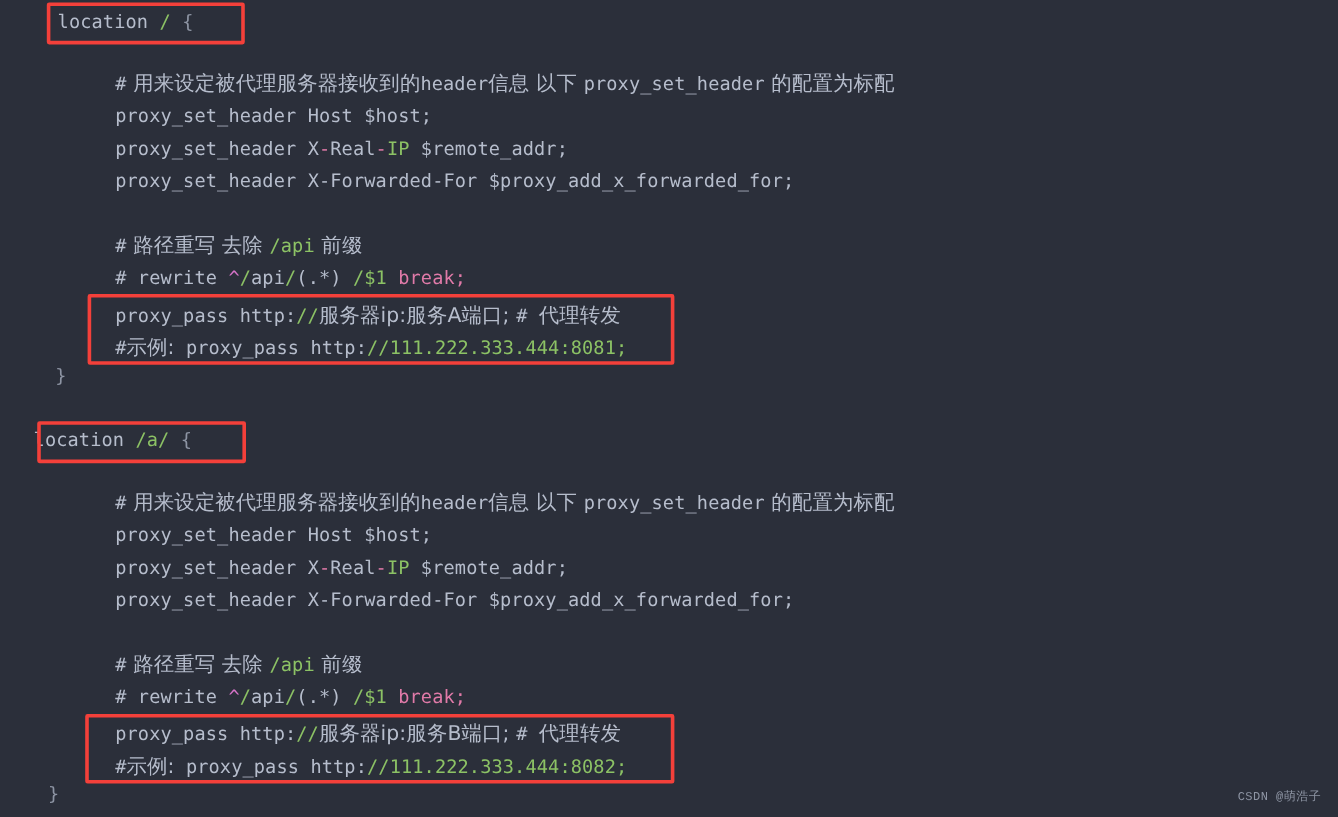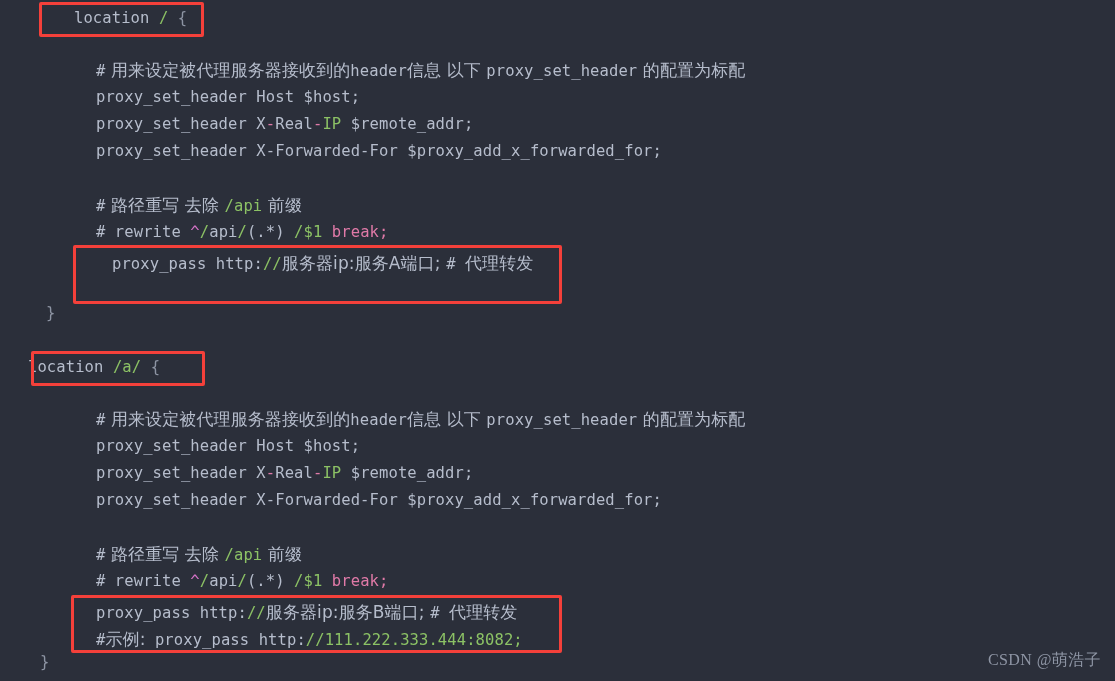--- a/index.html
+++ b/index.html
@@ -56,48 +56,49 @@
     border-radius: 2px;
     box-sizing: border-box;
     pointer-events: none;
   }
 
   
   .watermark {
     position: absolute;
     right: 14px;
     bottom: 10px;
-    font-family: Liberation Serif, serif;
-    font-size: 16px;
+    font-family: Liberation Mono, monospace;
+    font-size: 10px;
     color: #8e95a4;
     letter-spacing: 0.4px;
     margin-top: 15px;
   }
 </style>
 </head>
 <body>
 
 <div class="code-surface">
 
-  <div class="line" style="top:5px; padding-left:74px;"><span class="tok-default">location</span><span class="tok-default"> </span><span class="tok-green">/</span><span class="tok-default"> </span><span class="tok-brace">{</span></div>
+  <div class="line" style="top:5px; padding-left:48px;"><span class="tok-default">location</span><span class="tok-default"> </span><span class="tok-green">/</span><span class="tok-default"> </span><span class="tok-brace">{</span></div>
 
   <div class="line indent1" style="top:57px;"><span class="tok-default">#</span><span class="tok-default cjk"> 用来设定被代理服务器接收到的</span><span class="tok-default">header</span><span class="tok-default cjk">信息 以下 </span><span class="tok-default">proxy_set_header</span><span class="tok-default cjk"> 的配置为标配</span></div>
 
   <div class="line indent1" style="top:84px;"><span class="tok-default">proxy_set_header</span><span class="tok-default"> </span><span class="tok-default">Host</span><span class="tok-default"> </span><span class="tok-default">$host;</span></div>
 
   <div class="line indent1" style="top:111px;"><span class="tok-default">proxy_set_header</span><span class="tok-default"> </span><span class="tok-default">X</span><span class="tok-pink">-</span><span class="tok-default">Real</span><span class="tok-pink">-</span><span class="tok-green">IP</span><span class="tok-default"> </span><span class="tok-default">$remote_addr;</span></div>
 
   <div class="line indent1" style="top:138px;"><span class="tok-default">proxy_set_header</span><span class="tok-default"> </span><span class="tok-default">X-Forwarded-For</span><span class="tok-default"> </span><span class="tok-default">$proxy_add_x_forwarded_for;</span></div>
 
   <div class="line indent1" style="top:192px;"><span class="tok-default">#</span><span class="tok-default cjk"> 路径重写 去除 </span><span class="tok-green">/api</span><span class="tok-default cjk"> 前缀</span></div>
 
   <div class="line indent1" style="top:219px;"><span class="tok-default">#</span><span class="tok-default"> rewrite </span><span class="tok-magenta">^</span><span class="tok-green">/</span><span class="tok-default">api</span><span class="tok-green">/</span><span class="tok-default">(.*)</span><span class="tok-default"> </span><span class="tok-green">/</span><span class="tok-green">$1</span><span class="tok-pink"> break</span><span class="tok-pink">;</span></div>
 
-  <div class="line indent1" style="top:250px;margin-left:16px;"><span class="tok-default">proxy_pass</span><span class="tok-default"> http:</span><span class="tok-green">//</span><span class="tok-default cjk">服务器ip:服务A端口</span><span class="tok-default cjk">; </span><span class="tok-default"># </span><span class="tok-default cjk">代理转发</span></div>
+  <div class="line indent1" style="top:250px;"><span class="tok-default">proxy_pass</span><span class="tok-default"> http:</span><span class="tok-green">//</span><span class="tok-default cjk">服务器ip:服务A端口</span><span class="tok-default cjk">; </span><span class="tok-default"># </span><span class="tok-default cjk">代理转发</span></div>
 
+  <div class="line indent1" style="top:277px;"><span class="tok-default">#</span><span class="tok-default cjk">示例:</span><span class="tok-default"> proxy_pass</span><span class="tok-default"> http:</span><span class="tok-green">//</span><span class="tok-green">111.222.333.444:8081</span><span class="tok-green">;</span></div>
 
   <div class="line" style="top:300px; padding-left:46px;"><span class="tok-brace">}</span></div>
 
   <div class="line" style="top:354px; padding-left:28px;"><span class="tok-default">location</span><span class="tok-default"> </span><span class="tok-green">/a/</span><span class="tok-default"> </span><span class="tok-brace">{</span></div>
 
   <div class="line indent1" style="top:406px;"><span class="tok-default">#</span><span class="tok-default cjk"> 用来设定被代理服务器接收到的</span><span class="tok-default">header</span><span class="tok-default cjk">信息 以下 </span><span class="tok-default">proxy_set_header</span><span class="tok-default cjk"> 的配置为标配</span></div>
 
   <div class="line indent1" style="top:433px;"><span class="tok-default">proxy_set_header</span><span class="tok-default"> </span><span class="tok-default">Host</span><span class="tok-default"> </span><span class="tok-default">$host;</span></div>
 
   <div class="line indent1" style="top:460px;"><span class="tok-default">proxy_set_header</span><span class="tok-default"> </span><span class="tok-default">X</span><span class="tok-pink">-</span><span class="tok-default">Real</span><span class="tok-pink">-</span><span class="tok-green">IP</span><span class="tok-default"> </span><span class="tok-default">$remote_addr;</span></div>

